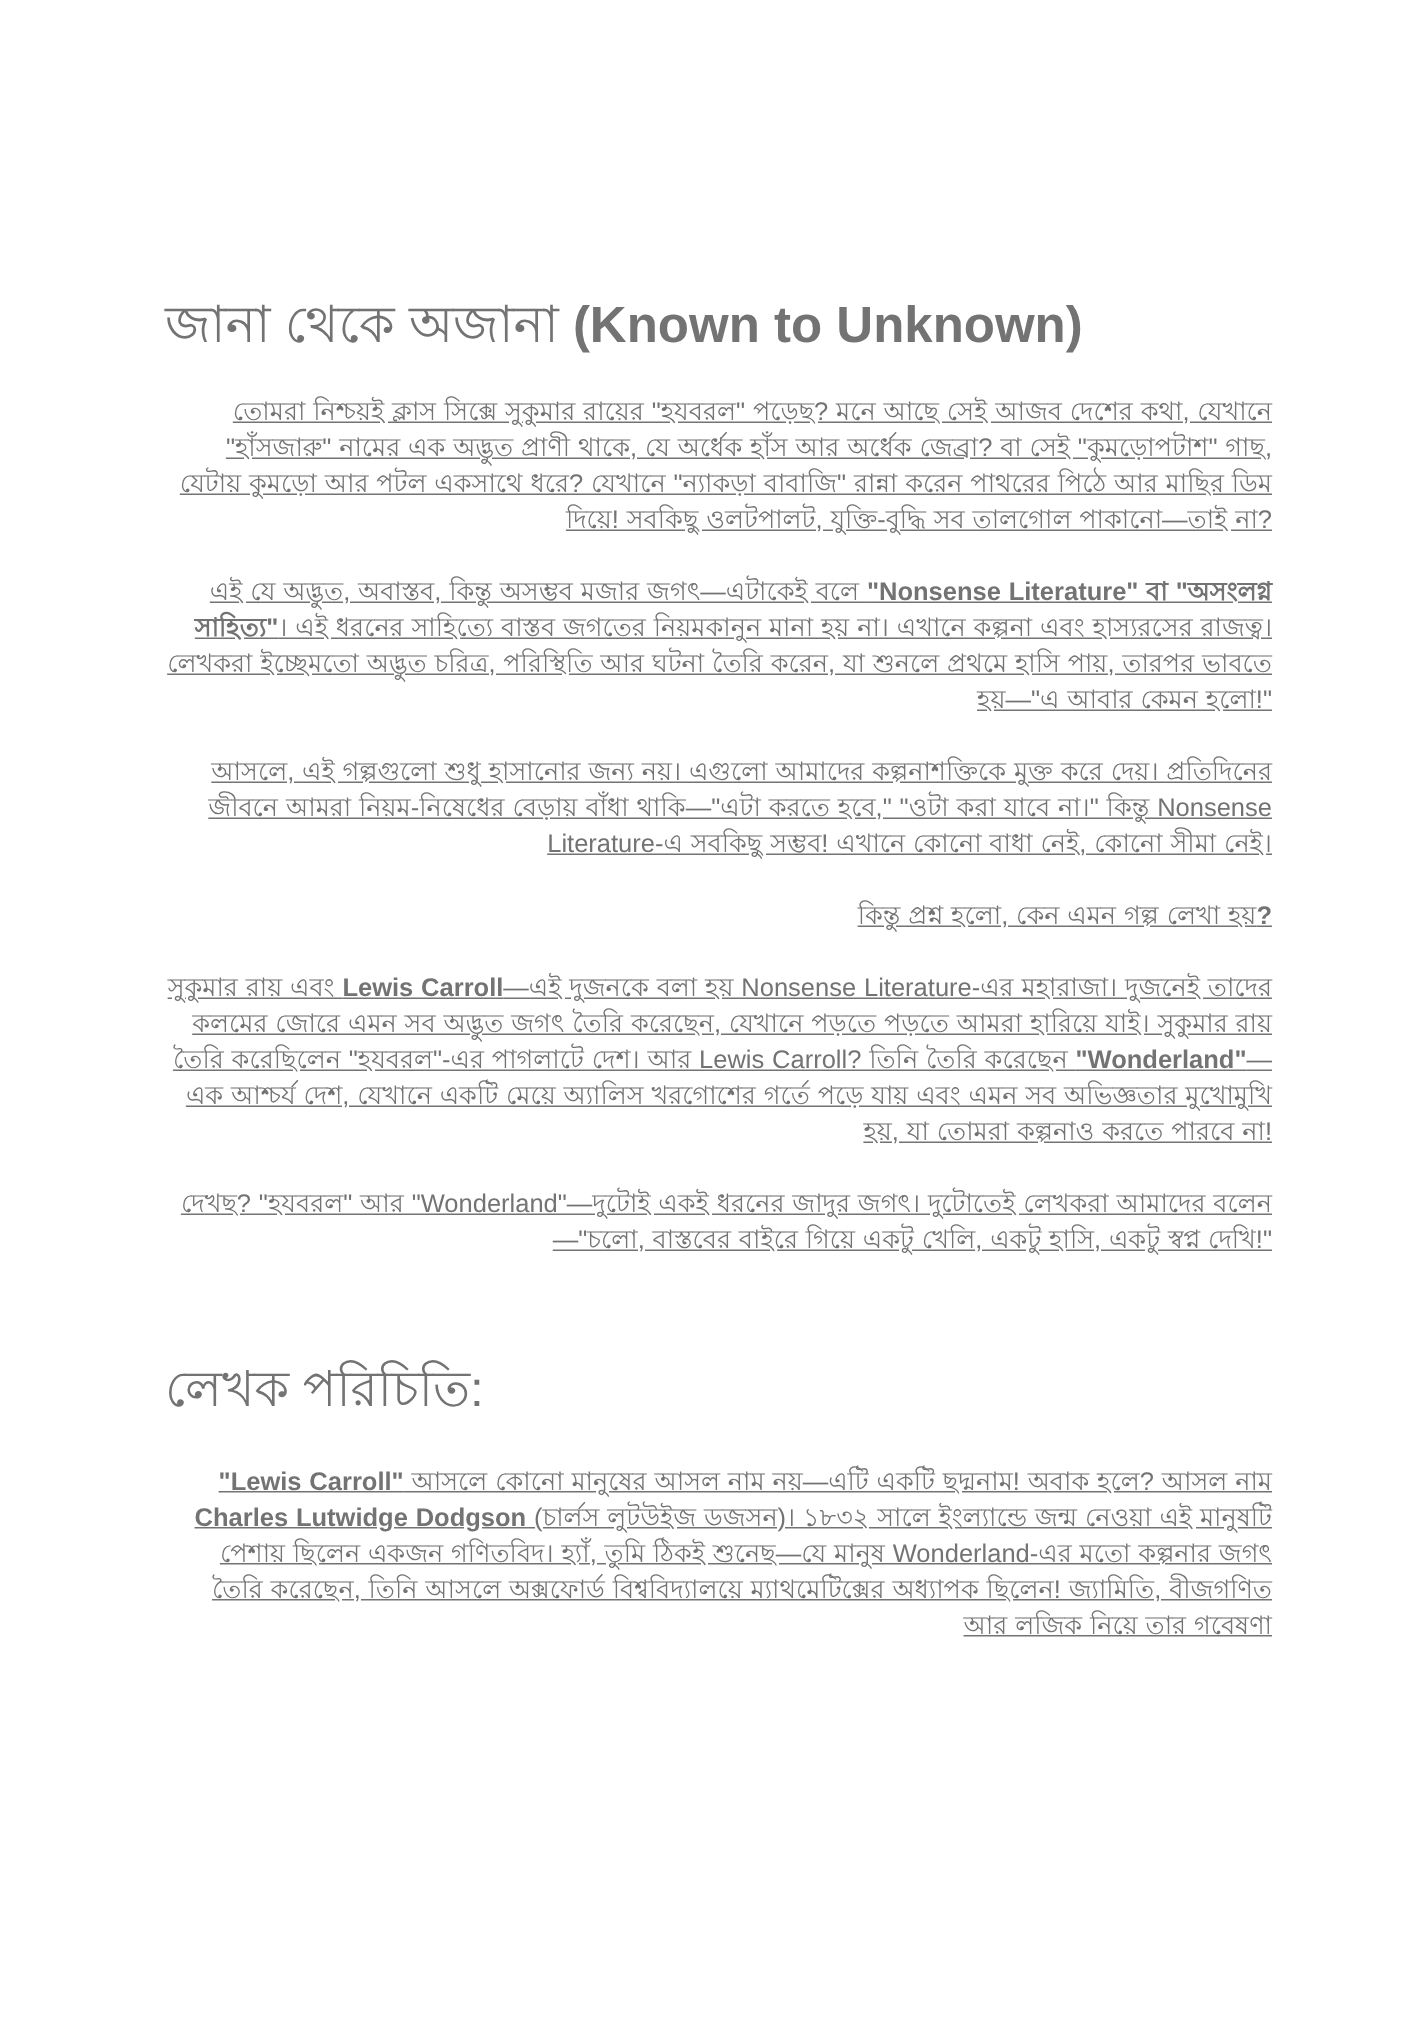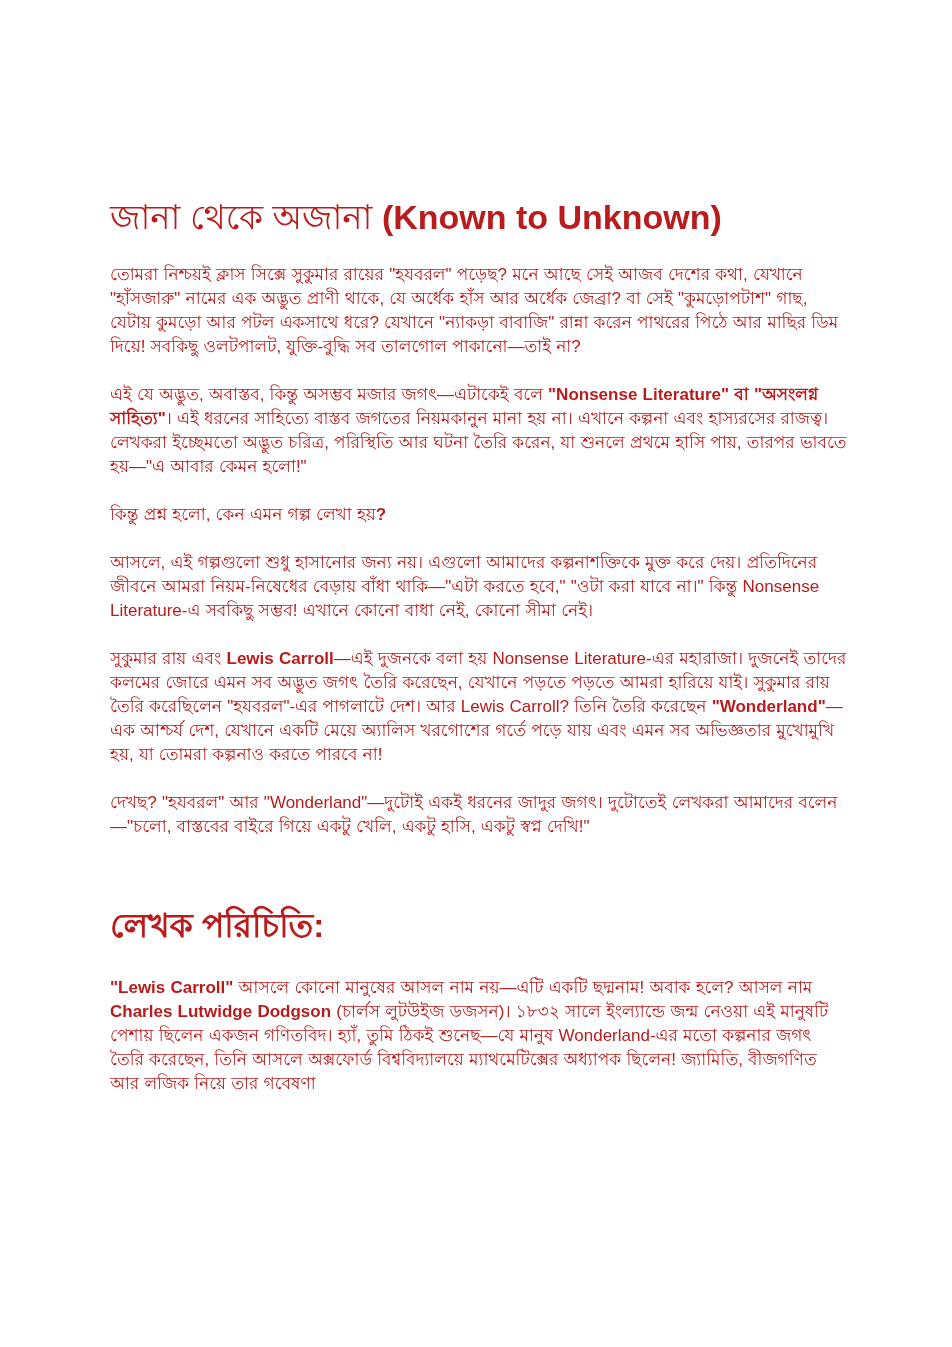--- a/index.html
+++ b/index.html
@@ -6,21 +6,21 @@
     margin: 0;
     padding: 0;
     background: #ffffff;
   }
   .page {
     position: relative;
     width: 952px;
     min-height: 1347px;
     margin: 0 auto;
     background: #ffffff;
-    color: #b91c1c;
+    color: #737373;
     font-family: "Liberation Sans", "DejaVu Sans", sans-serif;
     box-sizing: border-box;
     overflow: hidden;
   }
   .content {
     box-sizing: border-box;
     padding: 196px 104px 60px 110px;
   }
   h1.doc-title {
     margin: 0 0 24px 0;
@@ -29,46 +29,47 @@
     font-weight: 400;
     letter-spacing: 0;
   }
   h1.doc-title .title-latin {
     font-weight: 700;
   }
   .para {
     margin: 0 0 24px 0;
     font-size: 17px;
     line-height: 24px;
-    text-align: left;
+    text-align: right;
     word-spacing: 0.5px;
+    text-decoration: underline;
   }
   .para .bold {
     font-weight: 700;
   }
   h2.section-heading {
     margin: 66px 0 30px 0;
     font-size: 33px;
     line-height: 1.25;
-    font-weight: 700;
+    font-weight: 400;
   }
 </style>
 </head>
 <body>
 
 <div class="page">
   <div class="content">
 
     <h1 class="doc-title"><span class="title-bengali">জানা থেকে অজানা </span><span class="title-latin">(Known to Unknown)</span></h1>
 
     <div>
         <p class="para"><span class="">তোমরা নিশ্চয়ই ক্লাস সিক্সে সুকুমার রায়ের "হযবরল" পড়েছ? মনে আছে সেই আজব দেশের কথা, যেখানে "হাঁসজারু" নামের এক অদ্ভুত প্রাণী থাকে, যে অর্ধেক হাঁস আর অর্ধেক জেব্রা? বা সেই "কুমড়োপটাশ" গাছ, যেটায় কুমড়ো আর পটল একসাথে ধরে? যেখানে "ন্যাকড়া বাবাজি" রান্না করেন পাথরের পিঠে আর মাছির ডিম দিয়ে! সবকিছু ওলটপালট, যুক্তি-বুদ্ধি সব তালগোল পাকানো—তাই না?</span></p>
         <p class="para"><span class="">এই যে অদ্ভুত, অবাস্তব, কিন্তু অসম্ভব মজার জগৎ—এটাকেই বলে </span><span class="bold">"Nonsense Literature" বা "অসংলগ্ন সাহিত্য"</span><span class="">। এই ধরনের সাহিত্যে বাস্তব জগতের নিয়মকানুন মানা হয় না। এখানে কল্পনা এবং হাস্যরসের রাজত্ব। লেখকরা ইচ্ছেমতো অদ্ভুত চরিত্র, পরিস্থিতি আর ঘটনা তৈরি করেন, যা শুনলে প্রথমে হাসি পায়, তারপর ভাবতে হয়—"এ আবার কেমন হলো!"</span></p>
+        <p class="para"><span class="">আসলে, এই গল্পগুলো শুধু হাসানোর জন্য নয়।  এগুলো আমাদের কল্পনাশক্তিকে মুক্ত করে দেয়। প্রতিদিনের জীবনে আমরা নিয়ম-নিষেধের বেড়ায় বাঁধা থাকি—"এটা করতে হবে," "ওটা করা যাবে না।" কিন্তু Nonsense Literature-এ সবকিছু সম্ভব! এখানে কোনো বাধা নেই, কোনো সীমা নেই।</span></p>
         <p class="para"><span class="">কিন্তু প্রশ্ন হলো, কেন এমন গল্প লেখা হয়</span><span class="bold">?</span></p>
-        <p class="para"><span class="">আসলে, এই গল্পগুলো শুধু হাসানোর জন্য নয়।  এগুলো আমাদের কল্পনাশক্তিকে মুক্ত করে দেয়। প্রতিদিনের জীবনে আমরা নিয়ম-নিষেধের বেড়ায় বাঁধা থাকি—"এটা করতে হবে," "ওটা করা যাবে না।" কিন্তু Nonsense Literature-এ সবকিছু সম্ভব! এখানে কোনো বাধা নেই, কোনো সীমা নেই।</span></p>
         <p class="para"><span class="">সুকুমার রায় এবং </span><span class="bold">Lewis Carroll</span><span class="">—এই দুজনকে বলা হয় Nonsense Literature-এর মহারাজা। দুজনেই তাদের কলমের জোরে এমন সব অদ্ভুত জগৎ তৈরি করেছেন, যেখানে পড়তে পড়তে আমরা হারিয়ে যাই। সুকুমার রায় তৈরি করেছিলেন "হযবরল"-এর পাগলাটে দেশ। আর Lewis Carroll? তিনি তৈরি করেছেন </span><span class="bold">"Wonderland"</span><span class="">—এক আশ্চর্য দেশ, যেখানে একটি মেয়ে অ্যালিস খরগোশের গর্তে পড়ে যায় এবং এমন সব অভিজ্ঞতার মুখোমুখি হয়, যা তোমরা কল্পনাও করতে পারবে না!</span></p>
         <p class="para"><span class="">দেখছ? "হযবরল" আর "Wonderland"—দুটোই একই ধরনের জাদুর জগৎ। দুটোতেই লেখকরা আমাদের বলেন—"চলো, বাস্তবের বাইরে গিয়ে একটু খেলি, একটু হাসি, একটু স্বপ্ন দেখি!"</span></p>
       </div>
 
     <h2 class="section-heading">লেখক পরিচিতি:</h2>
 
     <div>
         <p class="para"><span class="bold">"Lewis Carroll"</span><span class=""> আসলে কোনো মানুষের আসল নাম নয়—এটি একটি ছদ্মনাম! অবাক হলে? আসল নাম </span><span class="bold">Charles Lutwidge Dodgson</span><span class=""> (চার্লস লুটউইজ ডজসন)। ১৮৩২ সালে ইংল্যান্ডে জন্ম নেওয়া এই মানুষটি পেশায় ছিলেন একজন গণিতবিদ। হ্যাঁ, তুমি ঠিকই শুনেছ—যে মানুষ Wonderland-এর মতো কল্পনার জগৎ তৈরি করেছেন, তিনি আসলে অক্সফোর্ড বিশ্ববিদ্যালয়ে ম্যাথমেটিক্সের অধ্যাপক ছিলেন! জ্যামিতি, বীজগণিত আর লজিক নিয়ে তার গবেষণা</span></p>
       </div>
 

